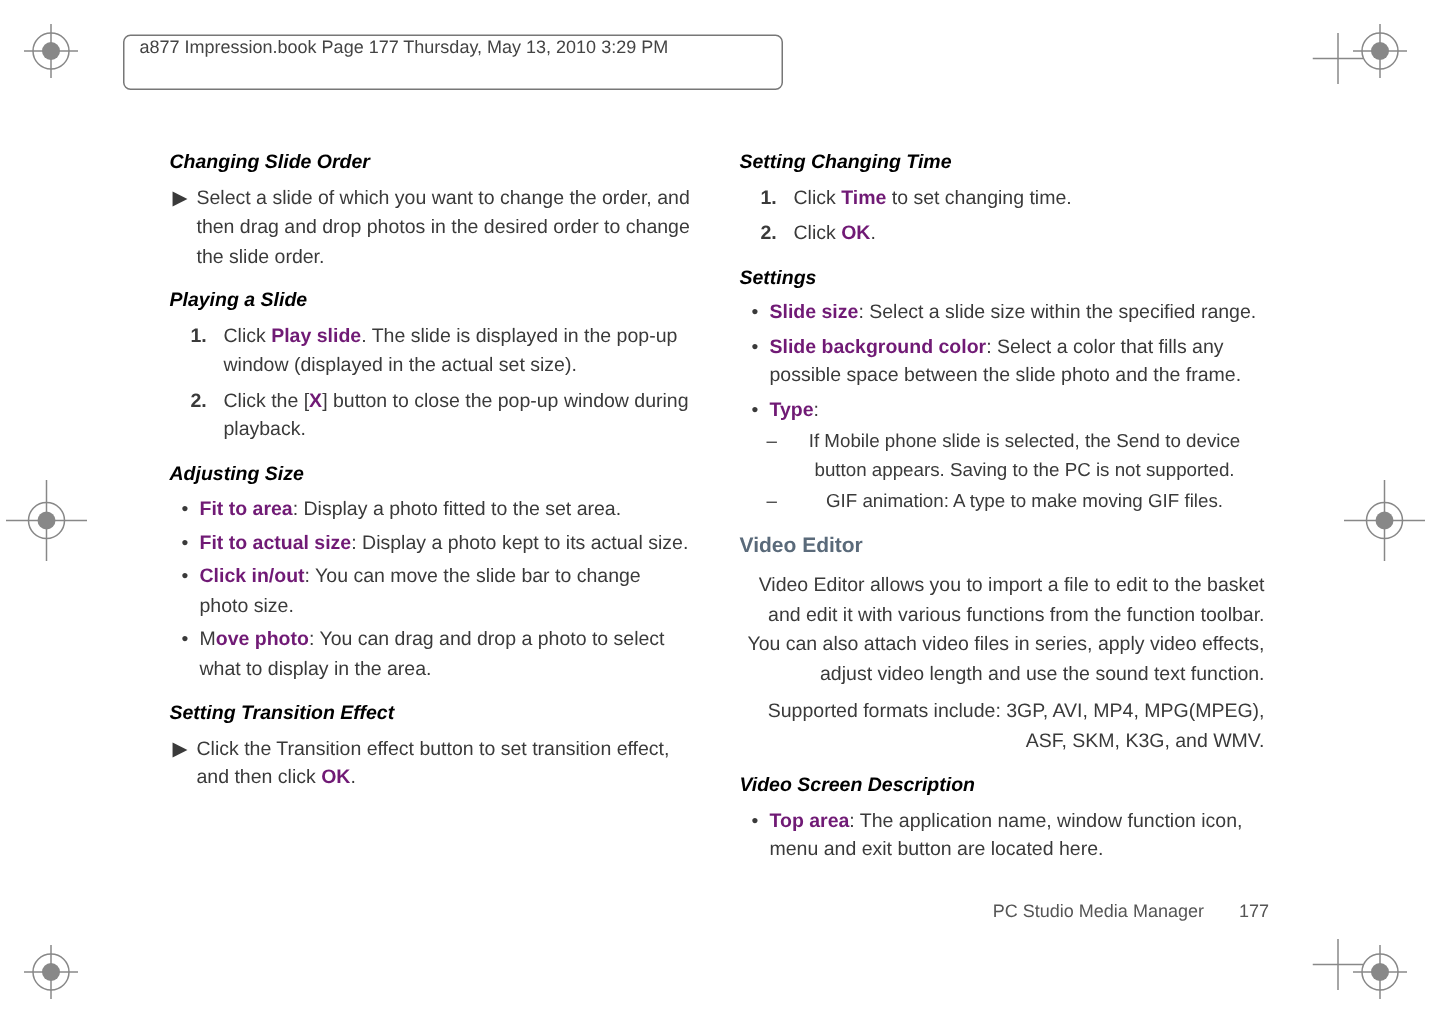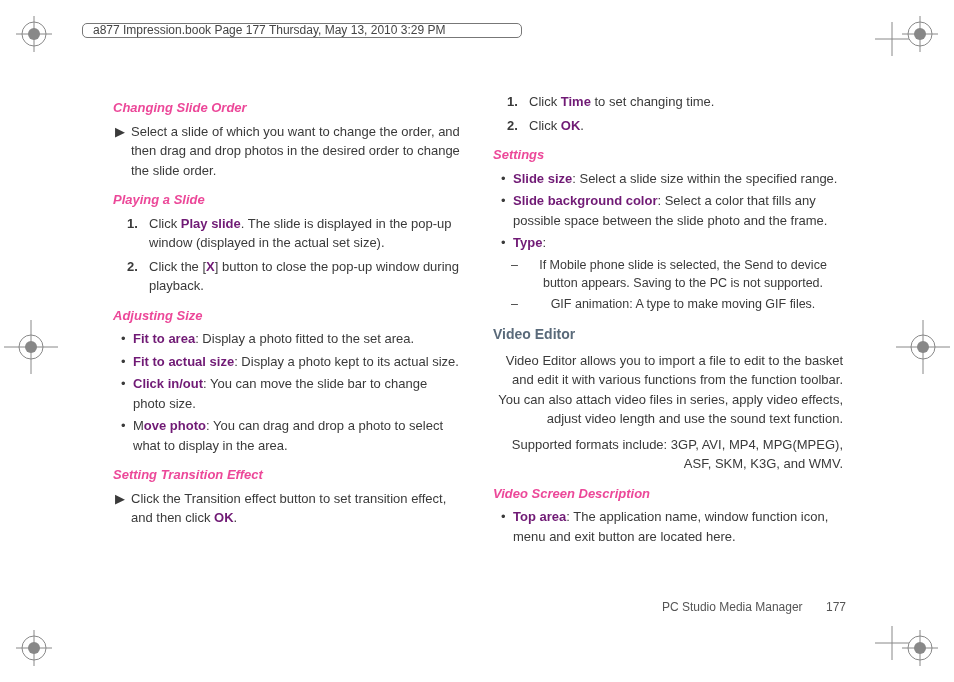--- a/index.html
+++ b/index.html
@@ -1,21 +1,21 @@
 <!DOCTYPE html>
 <html><head>
 <meta charset="utf-8">
 <style>
   * { margin: 0; padding: 0; box-sizing: border-box; }
   body { width: 954px; height: 682px; background: #fff; font-family: Arial, Helvetica, sans-serif; position: relative; color: #3a3a3a; }
   .crop-svg { position: absolute; }
-  .header-box { position: absolute; left: 82px; top: 23px; width: 440px; height: 15px; border: 1px solid #777; border-radius: 5px; display: flex; align-items: flex-end; padding-left: 10px; font-size: 12px; color: #444; }
+  .header-box { position: absolute; left: 82px; top: 23px; width: 440px; height: 37px; border: 1px solid #777; border-radius: 5px; display: flex; align-items: flex-start; padding-left: 10px; font-size: 12px; color: #444; }
   .content { position: absolute; left: 113px; top: 88px; width: 730px; display: flex; gap: 30px; }
   .col { width: 352px; font-size: 13px; line-height: 1.5; }
-  .subhead { color: #ec4899; font-weight: bold; font-style: italic; margin: 10px 0 4px 0; font-size: 13px; }
+  .subhead { color: #000000; font-weight: bold; font-style: italic; margin: 10px 0 4px 0; font-size: 13px; }
   .sechead { color: #5a6a7a; font-weight: bold; font-size: 14px; margin: 10px 0 4px 0; }
   .ol-item { display: flex; margin: 4px 0 4px 14px; }
   .ol-num { font-weight: bold; width: 22px; flex-shrink: 0; }
   .ol-txt { flex: 1; }
   .bullet { display: flex; margin: 3px 0 3px 8px; }
   .bullet .b { width: 12px; flex-shrink: 0; }
   .bullet .t { flex: 1; }
   .dash { display: flex; margin: 2px 0 2px 18px; font-size: 12.5px; }
   .dash .d { width: 12px; flex-shrink: 0; }
   .dash .t { flex: 1; text-align: center; }
@@ -117,20 +117,21 @@
       </div>
 
     <div class="subhead">Setting Transition Effect</div>
     <div class="tri">
       <span class="m">▶</span>
       <span class="t"><span>Click the Transition effect button to set transition effect, and then click </span><b>OK</b><span>.</span></span>
     </div>
   </div>
 
   <div class="col">
+    <div class="subhead">Setting Changing Time</div>
     <div class="ol-item">
       <span class="ol-num">1.</span>
       <span class="ol-txt"><span>Click </span><b>Time</b><span> to set changing time.</span></span>
     </div>
     <div class="ol-item">
       <span class="ol-num">2.</span>
       <span class="ol-txt"><span>Click </span><b>OK</b><span>.</span></span>
     </div>
 
     <div class="subhead">Settings</div>

